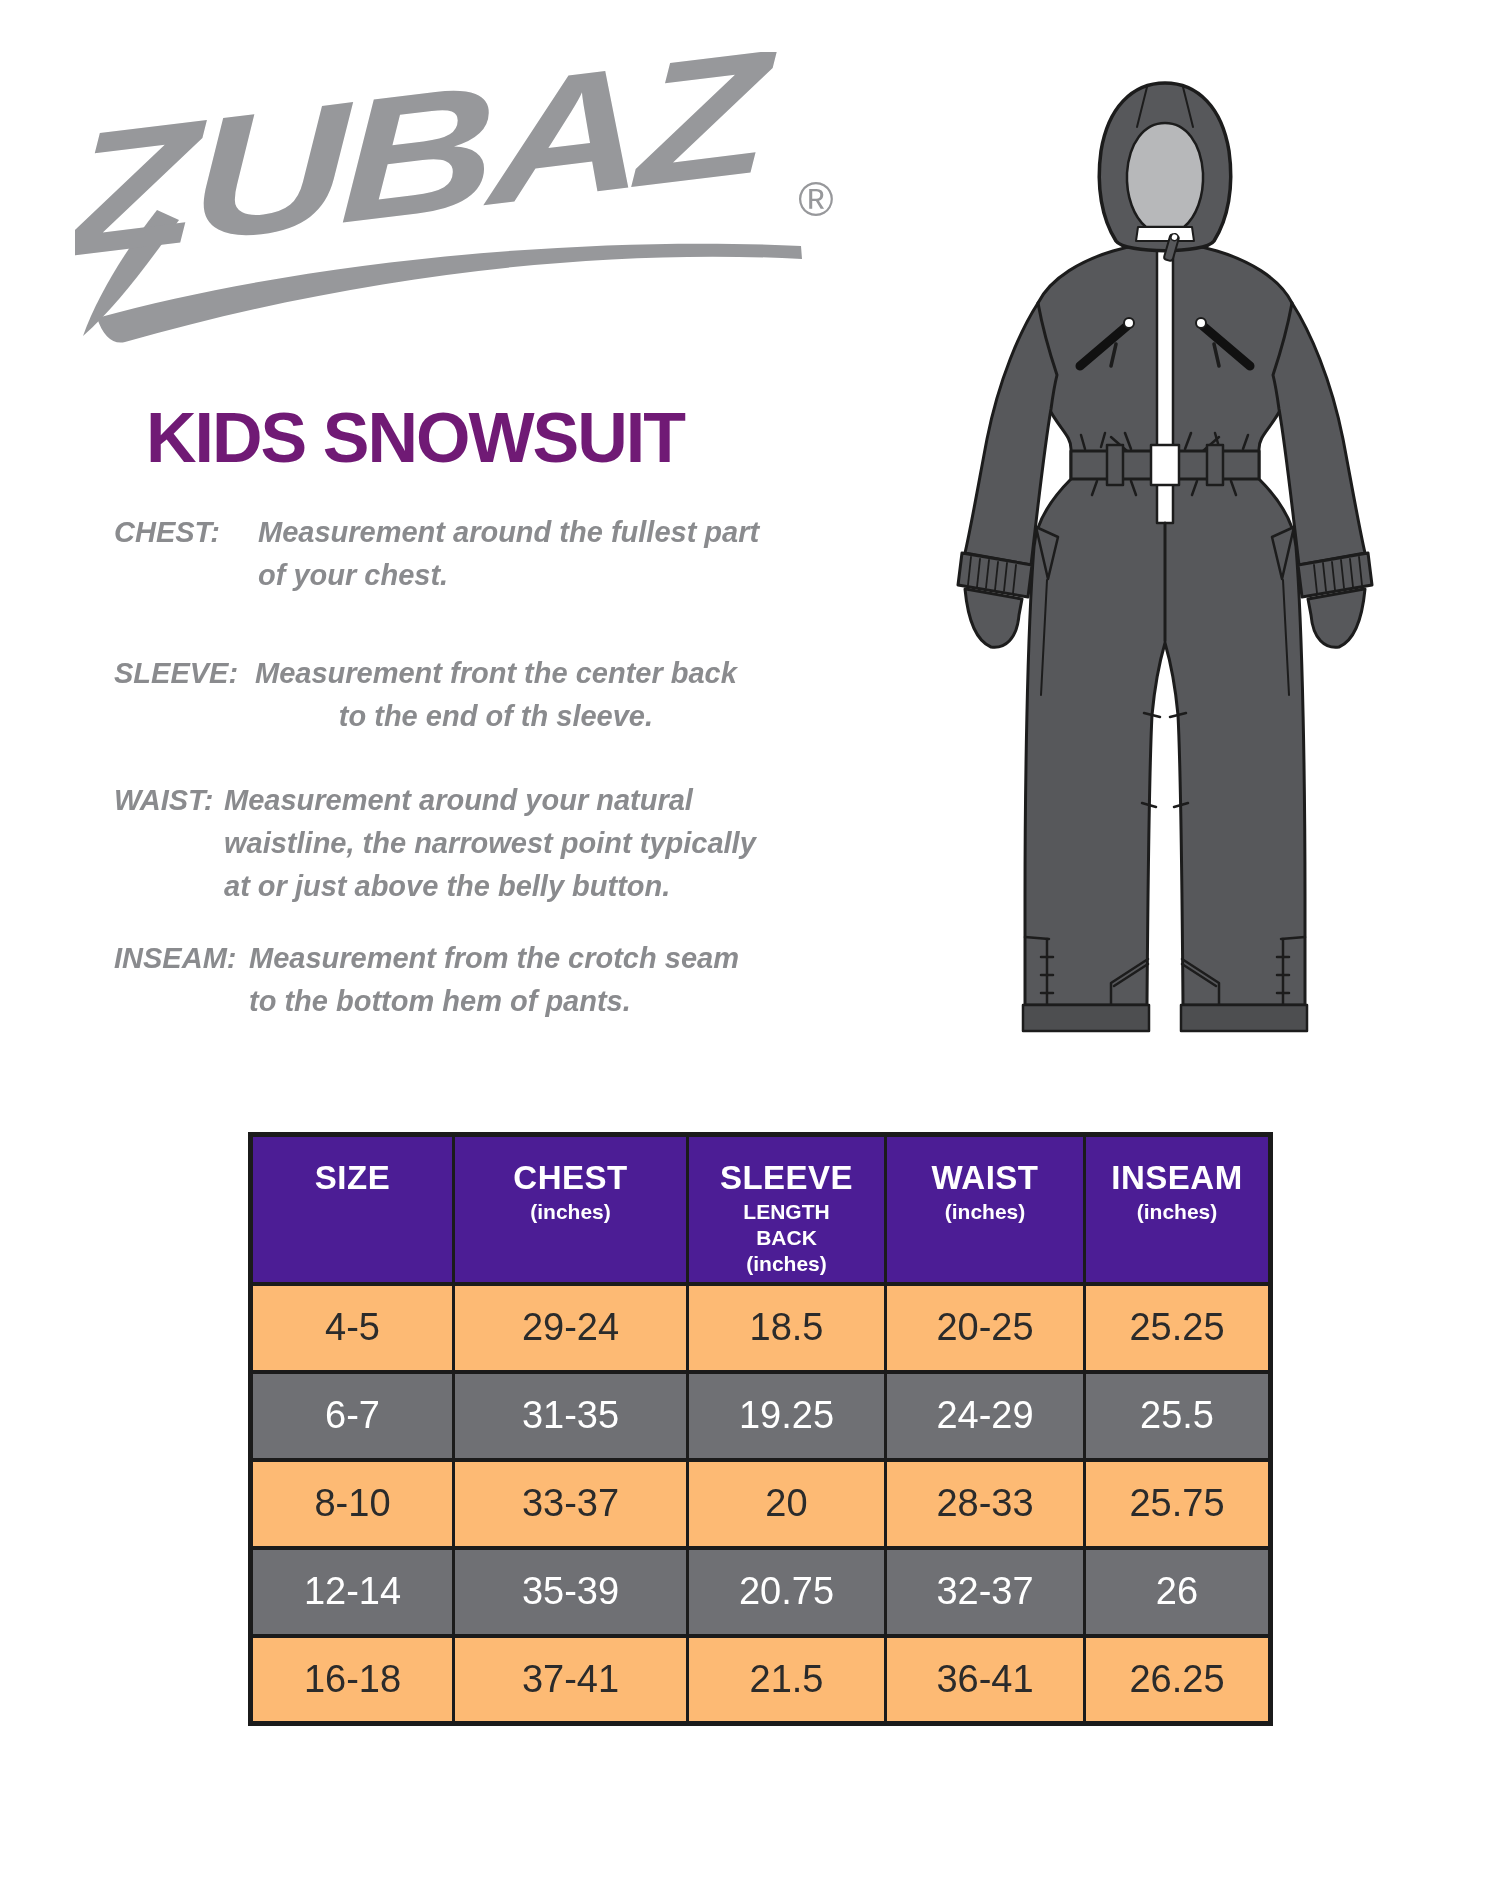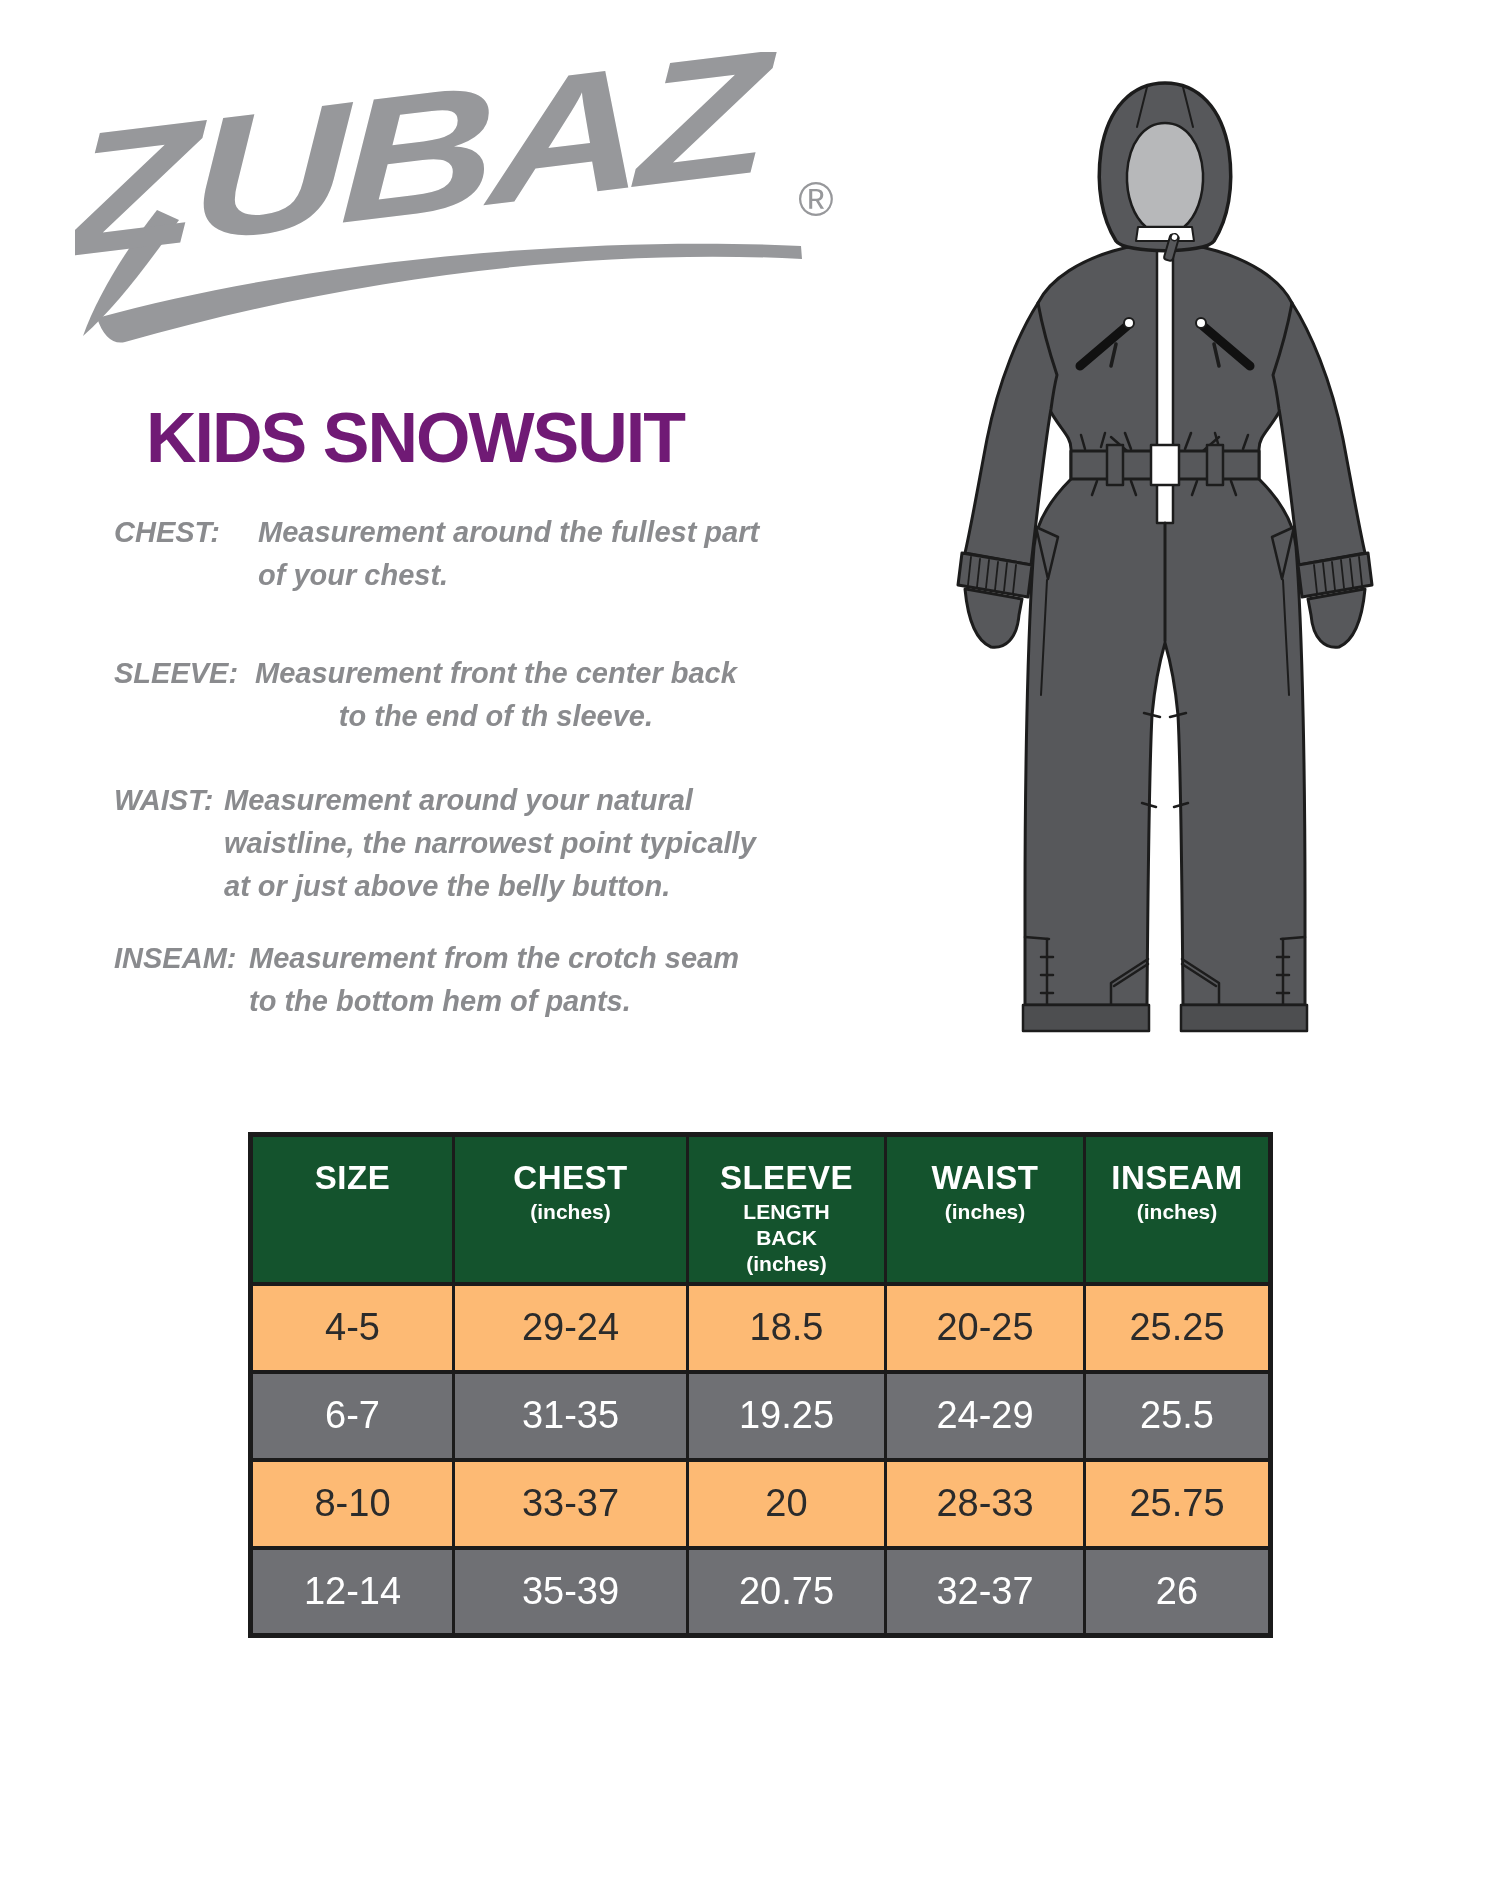--- a/index.html
+++ b/index.html
@@ -24,21 +24,21 @@
   .def-2 { top:779px; } .def-2 .def-desc { left:127px; }
   .def-3 { top:937px; } .def-3 .def-desc { left:152px; }
 
   
   .suit { position:absolute; left:935px; top:75px; width:460px; height:960px; }
 
   
   .size-table { position:absolute; left:248px; top:1132px; border-collapse:collapse;
                 table-layout:fixed; border:5px solid #1B1B1B; }
   .size-table th, .size-table td { border:3px solid #1B1B1B; border-top-width:4px; border-bottom-width:4px; text-align:center; }
-  .size-table th { background:#14532d; color:#fff; vertical-align:top; height:149px; padding-top:22px; }
+  .size-table th { background:#4c1d95; color:#fff; vertical-align:top; height:149px; padding-top:22px; }
   .size-table .h-label { font-size:33px; font-weight:bold; line-height:38px; letter-spacing:0.5px; }
   .size-table .h-sub   { font-size:21px; font-weight:bold; line-height:26px; margin-top:2px; }
   .size-table td { height:88px; font-size:38px; color:#2B2B2B; background:#fdba74; vertical-align:middle; }
   .size-table tr.shaded td { background:#6F7074; color:#FFFFFF; }
 </style>
 </head>
 <body>
 
 <div class="page">
 
@@ -274,16 +274,23 @@
           <td>28-33</td>
           <td>25.75</td>
         </tr>
         <tr class="shaded">
           <td>12-14</td>
           <td>35-39</td>
           <td>20.75</td>
           <td>32-37</td>
           <td>26</td>
         </tr>
+        <tr>
+          <td>16-18</td>
+          <td>37-41</td>
+          <td>21.5</td>
+          <td>36-41</td>
+          <td>26.25</td>
+        </tr>
       </tbody>
   </table>
 
 </div>
 
 </body></html>

